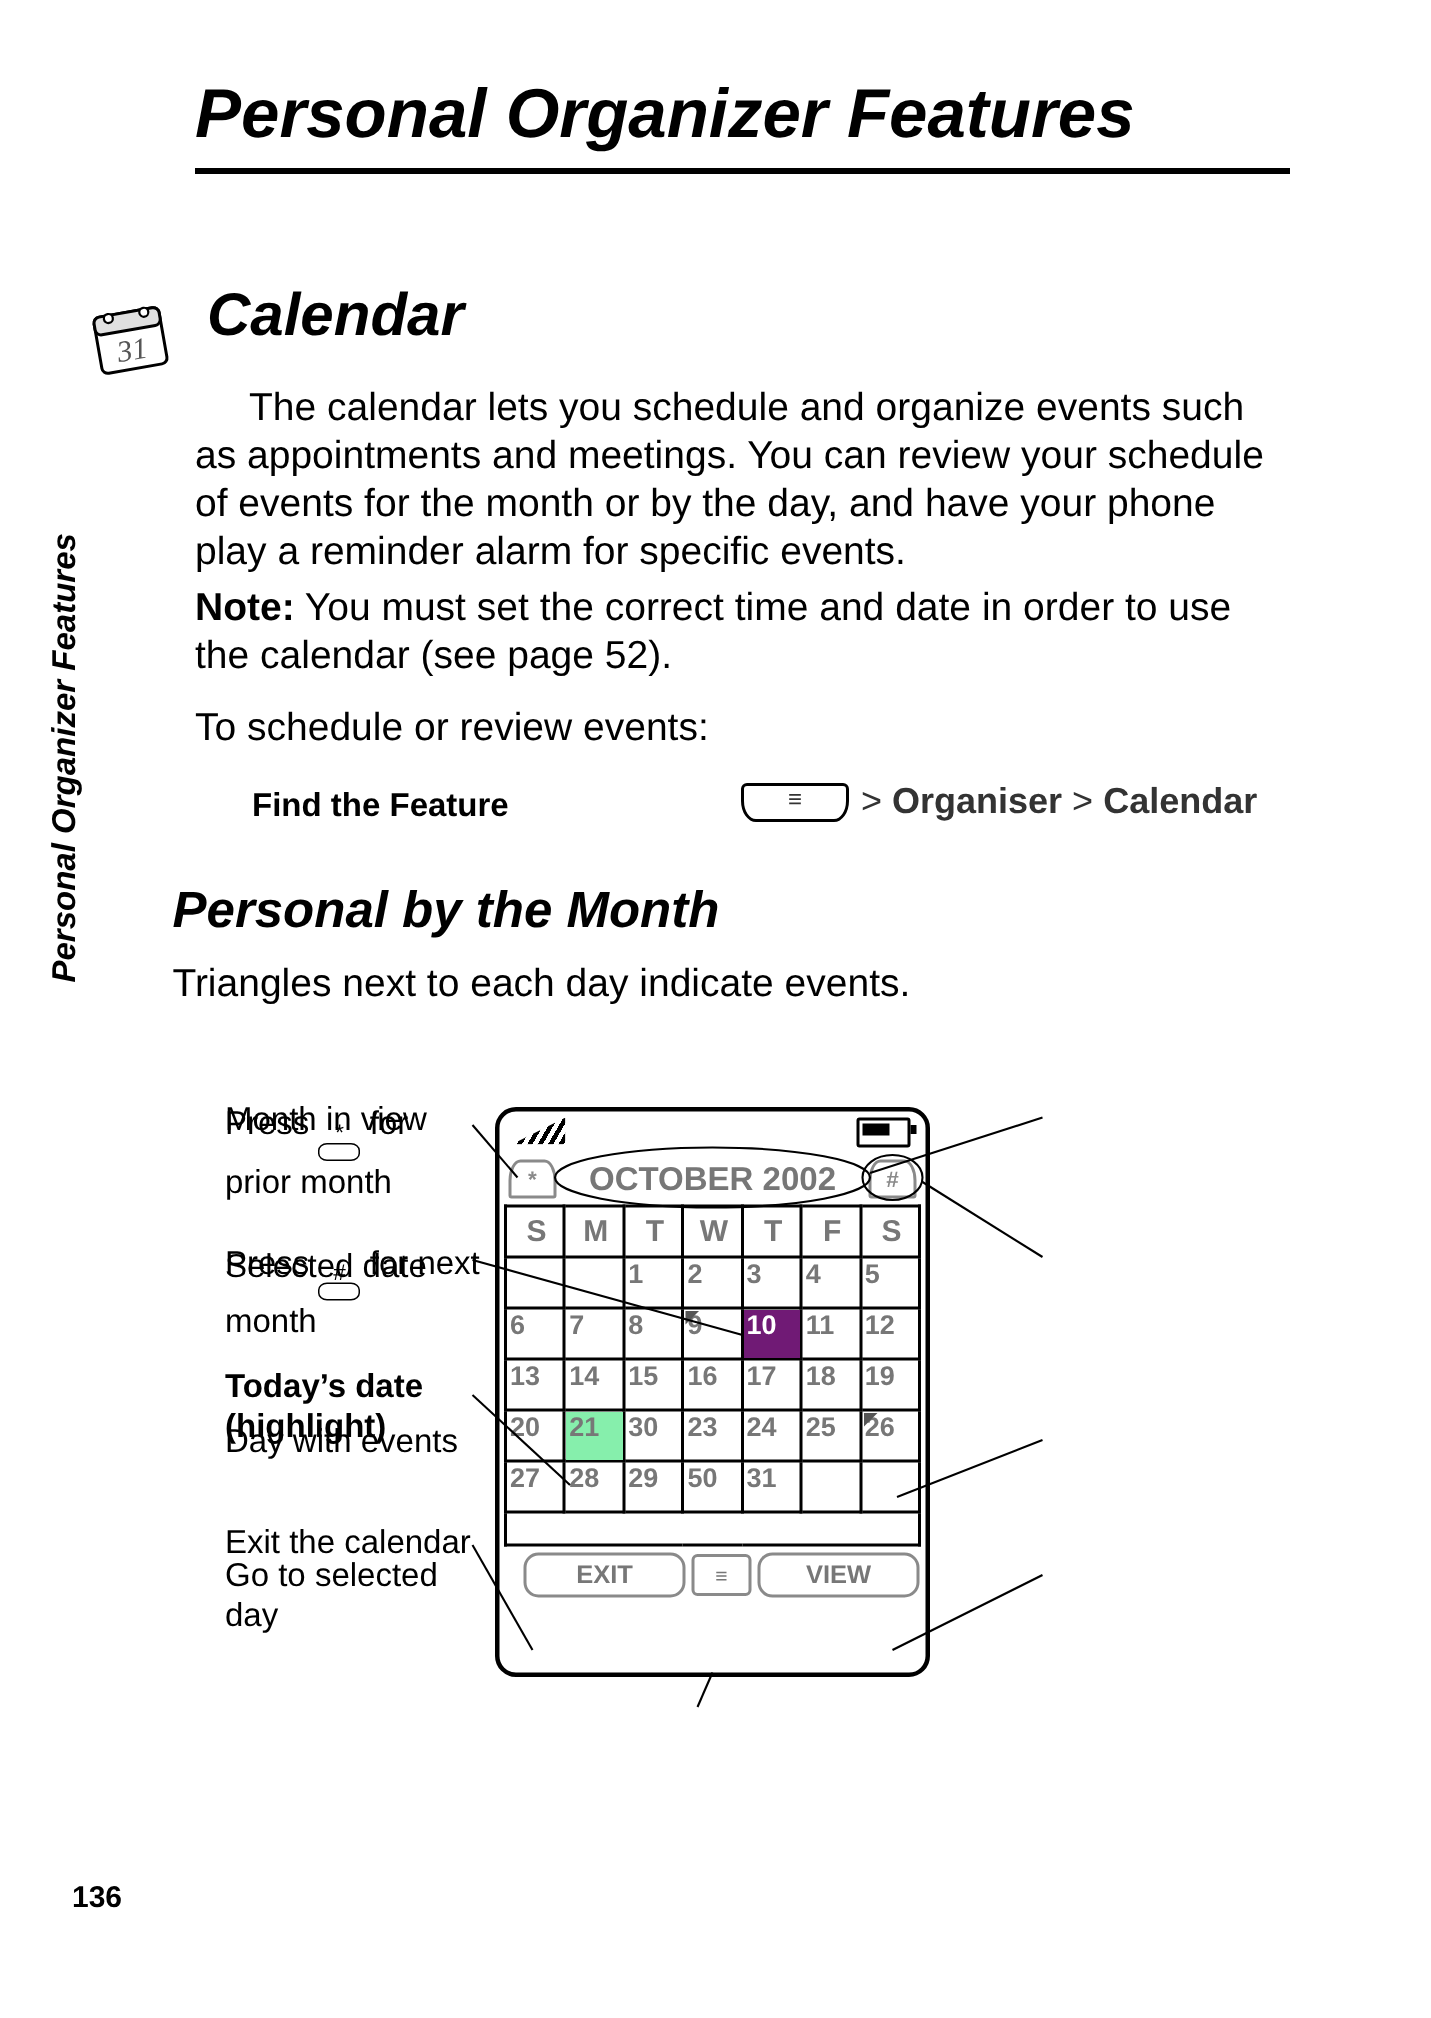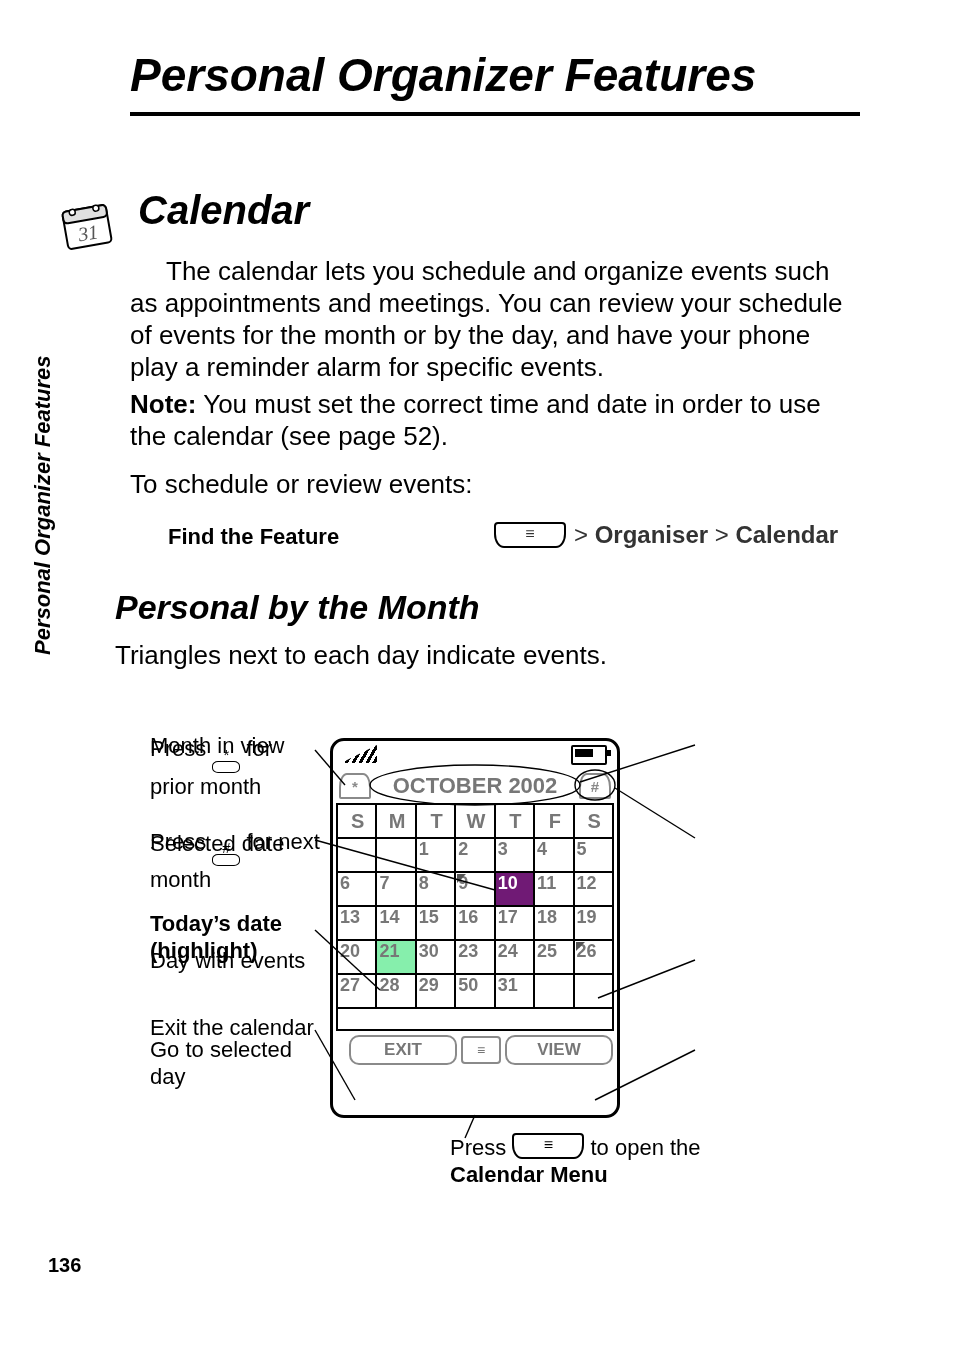--- a/index.html
+++ b/index.html
@@ -522,26 +522,20 @@
     </tbody>
       </table>
 
     <div class="softkeys">
       <div class="softkey">EXIT</div>
       <div class="softcenter">≡</div>
       <div class="softkey">VIEW</div>
     </div>
   </div>
 
-  <div class="foot-note">
-    <span>Press </span>
-    <span class="menu-key" style="vertical-align:-4px"></span>
-    <span> to open the </span><br>
-    <b>Calendar Menu</b>
-  </div>
 
   <svg class="overlay">
 
     <ellipse cx="325" cy="65" rx="105" ry="20"></ellipse>
 
     <ellipse cx="445" cy="65" rx="20" ry="15"></ellipse>
 
     <line x1="165" y1="30" x2="195" y2="65"></line>
     <line x1="165" y1="120" x2="345" y2="170"></line>
     <line x1="165" y1="210" x2="230" y2="270"></line>

